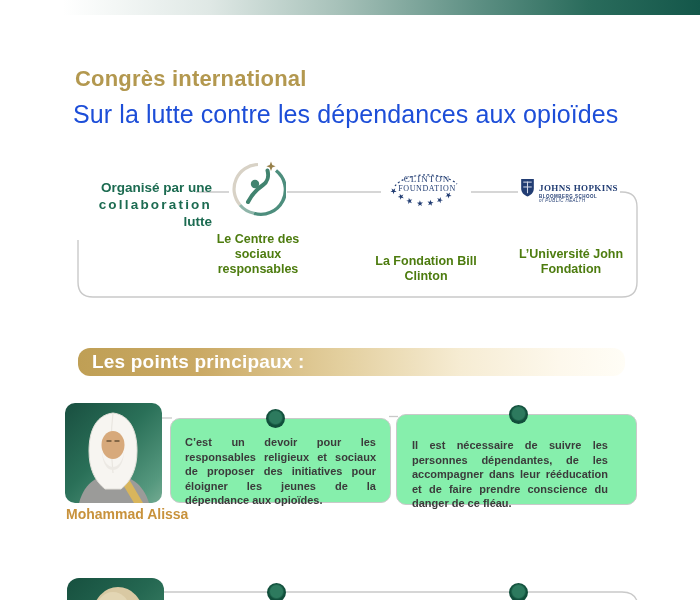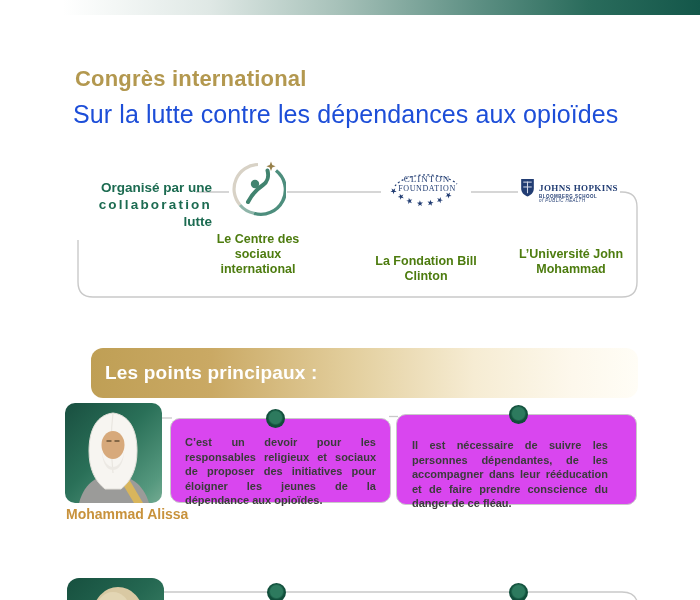--- a/index.html
+++ b/index.html
@@ -25,32 +25,32 @@
   .logo-jh{left:518px;top:172px;width:102px;height:30px;gap:4px;}
   .jh-text{display:flex;flex-direction:column;line-height:1.05;color:#223d73;margin-top:14px;}
   .jh-line1{font-family:"Liberation Serif","DejaVu Serif",serif;font-size:9px;font-weight:700;letter-spacing:.4px;}
   .jh-line2{font-size:4.5px;font-weight:700;letter-spacing:.5px;margin-top:1.5px;}
   .jh-line3{font-size:4.5px;font-style:italic;letter-spacing:.4px;}
   .partner-label{position:absolute;color:#4d7c0f;font-size:12.5px;font-weight:600;text-align:center;line-height:15px;}
   .label-leaders{left:202px;top:232px;width:112px;}
   .label-clinton{left:368px;top:254px;width:116px;}
   .label-jh{left:512px;top:227px;width:118px;margin-top:20px;}
   
-  .section-bar{position:absolute;left:91px;top:348px;width:547px;height:50px;border-radius:12px;
+  .section-bar{position:absolute;left:78px;top:348px;width:547px;height:28px;border-radius:12px;
     background:linear-gradient(to right,#bf9f55 0%,#caa964 22%,#e3cf9e 48%,#f6ecd3 70%,#fdf8ec 88%,#fffdf6 100%);
     display:flex;align-items:center;text-align:right;}
   .section-bar span{color:#ffffff;font-size:19px;font-weight:700;padding-left:14px;letter-spacing:.2px;}
   
   .photo-card{position:absolute;left:65px;top:403px;width:97px;height:100px;border-radius:10px;overflow:hidden;
     background:linear-gradient(135deg,#194f40 0%,#2a7058 45%,#55987e 85%,#74ab92 100%);}
   .speaker-name{position:absolute;left:66px;top:506px;width:130px;font-size:14px;font-weight:700;color:#c8923c;}
   .photo-card-2{position:absolute;left:67px;top:578px;width:97px;height:60px;border-radius:12px;overflow:hidden;
     background:linear-gradient(135deg,#17503f 0%,#246751 55%,#3d8166 100%);}
   
-  .quote-card{position:absolute;background:#d946ef;border:1.3px solid #c9c9c9;border-radius:10px;box-sizing:border-box;}
+  .quote-card{position:absolute;background:#86efac;border:1.3px solid #c9c9c9;border-radius:10px;box-sizing:border-box;}
   .quote-1{left:170px;top:418px;width:221px;height:85px;padding:16px 14px 0 14px;}
   .quote-2{left:396px;top:414px;width:241px;height:91px;padding:23px 28px 0 15px;}
   .quote-text{font-size:11px;font-weight:600;color:#3b3b3b;line-height:14.5px;text-align:justify;}
   
   .dot{position:absolute;width:19px;height:19px;border-radius:50%;
     background:radial-gradient(circle at 50% 45%,#2d7a5e 0%,#2d7a5e 42%,#11503c 55%,#0e4434 100%);}
   .dot-1a{left:266px;top:409px;}
   .dot-1b{left:509px;top:405px;}
   .dot-2a{left:267px;top:583px;}
   .dot-2b{left:509px;top:583px;}
@@ -84,21 +84,21 @@
       <path d="M10 44 A 24.5 24.5 0 0 0 24 52.3" fill="none" stroke="#8fb5a9" stroke-width="3"></path>
       <path d="M24 52.3 A 24.5 24.5 0 0 0 46 9.5" fill="none" stroke="#4d8e7d" stroke-width="3.4"></path>
       <circle cx="25" cy="23" r="4.2" fill="#41836f"></circle>
       <path d="M18 41 C 22 33 27 28 33 24 C 37.5 21 39 15 37.5 9.5" fill="none" stroke="#41836f" stroke-width="4" stroke-linecap="round"></path>
       <path d="M41 0.5 L42.3 3.9 L45.6 5.2 L42.3 6.5 L41 9.9 L39.7 6.5 L36.4 5.2 L39.7 3.9 Z" fill="#97804a"></path>
     </svg>
   </div>
   <div class="partner-label label-leaders">
     <div>Le Centre des</div>
     <div>sociaux</div>
-    <div>international</div>
+    <div>responsables</div>
   </div>
 
   <div class="logo-wrap logo-clinton">
     <svg width="90" height="46" viewBox="0 0 90 46">
       <path d="M14 22 A 34 17 0 0 1 76 20" fill="none" stroke="#223d73" stroke-width="1.2" stroke-dasharray="2 2.4"></path>
       <text x="46" y="17.5" text-anchor="middle" font-family="Liberation Serif, DejaVu Serif, serif" font-size="9" letter-spacing="1" fill="#223d73">CLINTON</text>
       <text x="46" y="26.5" text-anchor="middle" font-family="Liberation Serif, DejaVu Serif, serif" font-size="8" letter-spacing="0.6" fill="#223d73">FOUNDATION</text>
       <g fill="#223d73" font-size="8" text-anchor="middle">
         <text x="14" y="29" transform="rotate(-38 14 29)">★</text>
         <text x="21" y="35" transform="rotate(-24 21 35)">★</text>
@@ -123,21 +123,21 @@
       <rect x="3" y="8" width="8" height="1" fill="#cfd6e6"></rect>
     </svg>
     <div class="jh-text">
       <div class="jh-line1">JOHNS HOPKINS</div>
       <div class="jh-line2">BLOOMBERG SCHOOL</div>
       <div class="jh-line3">of PUBLIC HEALTH</div>
     </div>
   </div>
   <div class="partner-label label-jh">
     <div>L’Université John</div>
-    <div>Mohammad</div>
+    <div>Fondation</div>
   </div>
 
   <div class="section-bar">
     <span>Les points principaux :</span>
   </div>
 
   <div class="photo-card">
     <svg width="97" height="100" viewBox="0 0 97 100">
       <path d="M14,100 C20,78 34,72 48,72 C64,72 78,80 84,100 Z" fill="#9b9b99"></path>
       <path d="M58,66 L78,100 L69,100 L51,70 Z" fill="#d8b55c"></path>

